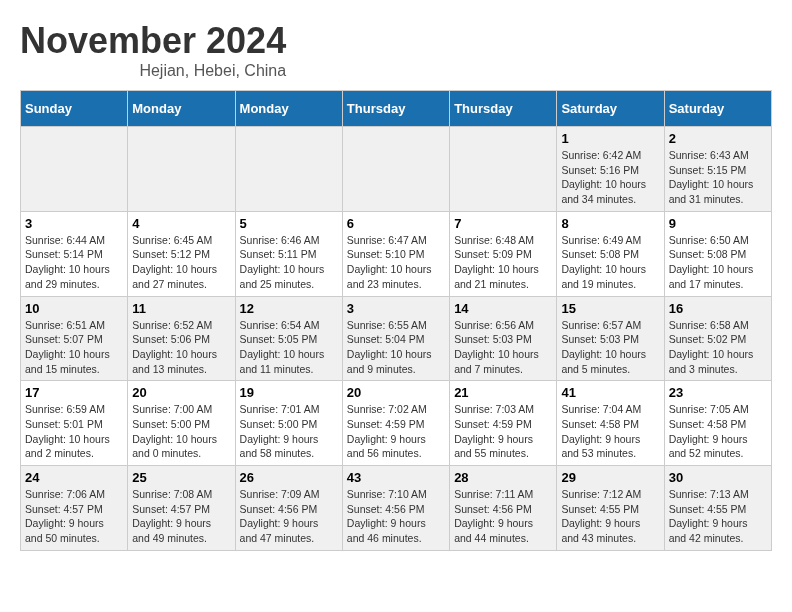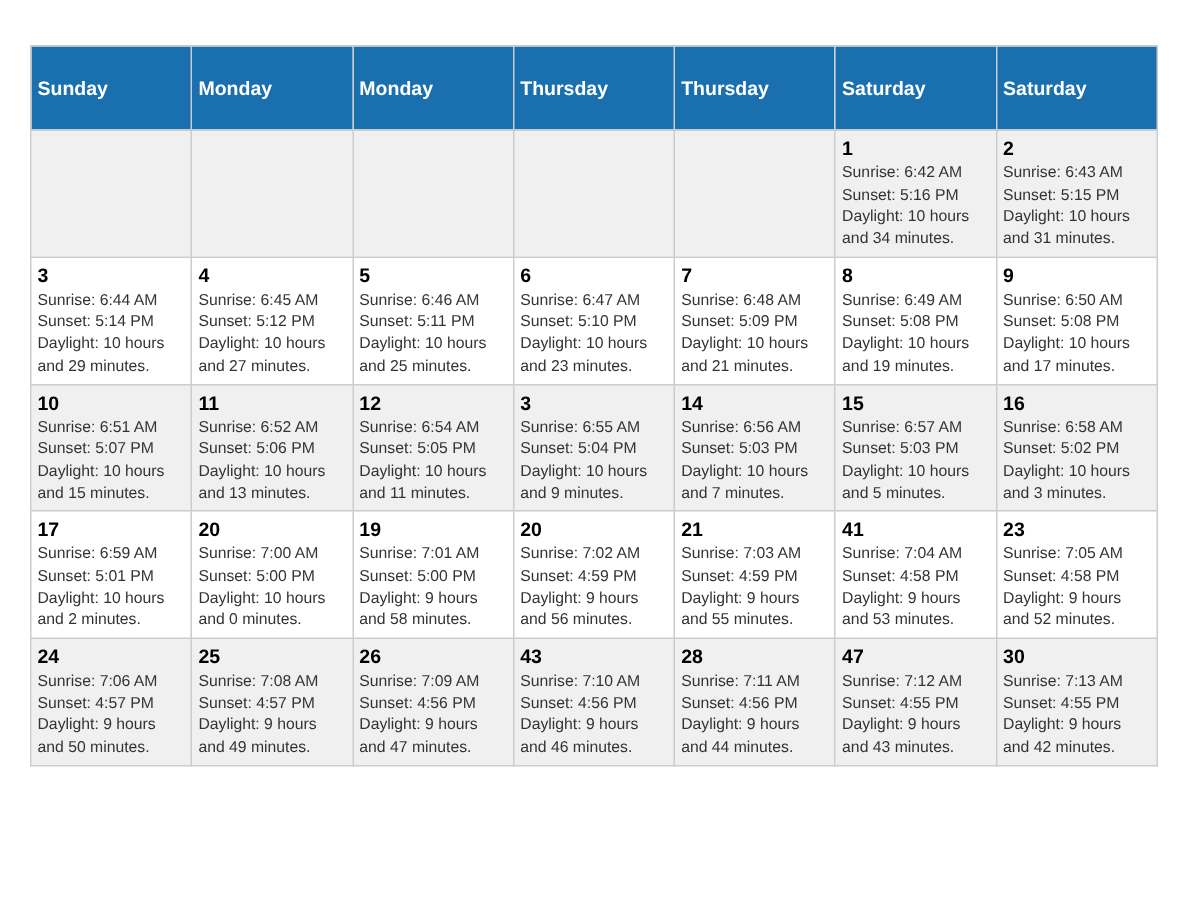--- a/index.html
+++ b/index.html
@@ -53,21 +53,21 @@
       color: #555;
     }
     .calendar {
       width: 100%;
       border-collapse: collapse;
       font-size: 11px;
     }
     .calendar th {
       background: #1a6faf;
       color: #fff;
-      padding: 20px 4px;
+      padding: 10px 4px;
       text-align: left;
       font-size: 13px;
       border: 1px solid #ccc;
     }
     .calendar td {
       border: 1px solid #ccc;
       vertical-align: top;
       padding: 4px;
       width: calc(100% / 7);
       min-height: 80px;
@@ -91,20 +91,24 @@
       background: #f0f0f0;
     }
     .row-white td {
       background: #ffffff;
     }
   </style>
 </head>
 <body>
 
 <div class="header-area">
+  <div class="title-area">
+    <div class="month-title">November 2024</div>
+    <div class="subtitle">Hejian, Hebei, China</div>
+  </div>
 </div>
 
 <table class="calendar">
   <thead>
     <tr>
       <th>Sunday</th>
       <th>Monday</th>
       <th>Monday</th>
       <th>Thursday</th>
       <th>Thursday</th>
@@ -233,21 +237,21 @@
         </td>
         <td>
           <span class="day-num">43</span>
           <div class="day-info">Sunrise: 7:10 AM<br>Sunset: 4:56 PM<br>Daylight: 9 hours and 46 minutes.</div>
         </td>
         <td>
           <span class="day-num">28</span>
           <div class="day-info">Sunrise: 7:11 AM<br>Sunset: 4:56 PM<br>Daylight: 9 hours and 44 minutes.</div>
         </td>
         <td>
-          <span class="day-num">47</span>
+          <span class="day-num">29</span>
           <div class="day-info">Sunrise: 7:12 AM<br>Sunset: 4:55 PM<br>Daylight: 9 hours and 43 minutes.</div>
         </td>
         <td>
           <span class="day-num">30</span>
           <div class="day-info">Sunrise: 7:13 AM<br>Sunset: 4:55 PM<br>Daylight: 9 hours and 42 minutes.</div>
         </td>
       </tr>
     </tbody>
 </table>
 

